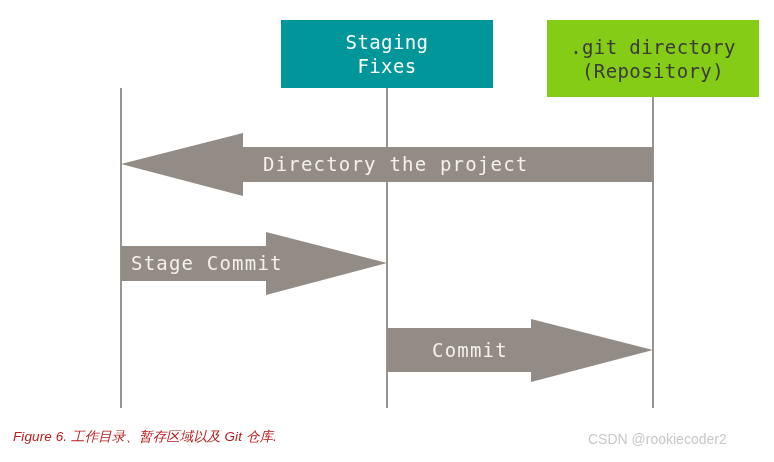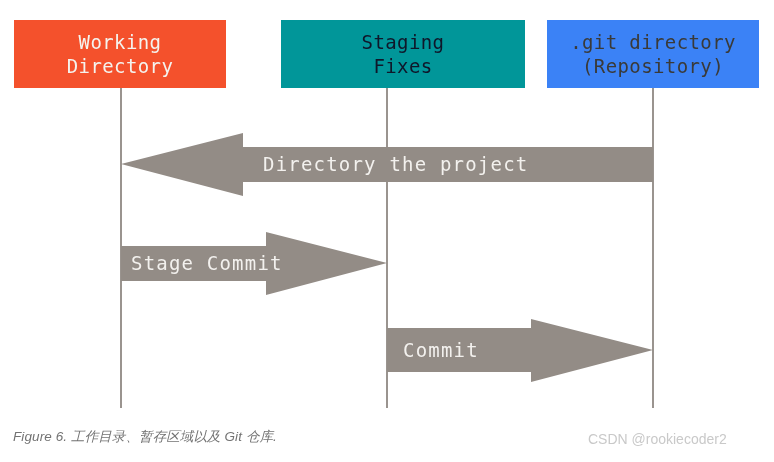--- a/index.html
+++ b/index.html
@@ -47,62 +47,62 @@
     left: 14px;
     top: 20px;
     width: 212px;
     height: 68px;
     background: #F4512C;
     color: #f4f3ee;
   }
   #staging-area-box {
     left: 281px;
     top: 20px;
-    width: 244px;
+    width: 212px;
     height: 68px;
     background: #019699;
-    color: #0f172a;
+    color: #ffffff;
   }
   #git-directory-box {
     left: 547px;
     top: 20px;
     width: 212px;
-    height: 68px;
-    background: #3b82f6;
+    height: 77px;
+    background: #84cc16;
     color: #3a3a38;
   }
   .arrow-label {
     position: absolute;
     font-family: "DejaVu Sans Mono", "Liberation Mono", monospace;
     font-size: 19px;
     line-height: 22px;
     letter-spacing: 1.2px;
     color: #f3f1ee;
     white-space: nowrap;
   }
   #checkout-label {
     left: 263px;
     top: 153px;
   }
   #stage-fixes-label {
     left: 131px;
     top: 252px;
   }
   #commit-label {
-    left: 403px;
+    left: 432px;
     top: 339px;
   }
   #figure-caption {
     position: absolute;
     left: 13px;
     top: 428px;
     font-family: "Liberation Sans", sans-serif;
     font-style: italic;
     font-size: 13.5px;
-    color: #737373;
+    color: #b91c1c;
     white-space: nowrap;
     letter-spacing: 0.1px;
   }
   #csdn-watermark {
     position: absolute;
     left: 588px;
     top: 431px;
     font-family: "Liberation Sans", sans-serif;
     font-size: 14px;
     color: #c9c9c9;
@@ -120,24 +120,20 @@
     <line x1="387" y1="88" x2="387" y2="408" stroke="#9a948f" stroke-width="2"></line>
     <line x1="653" y1="88" x2="653" y2="408" stroke="#9a948f" stroke-width="2"></line>
 
     <polygon fill="#938C86" points="121,164 243,133 243,147 653,147 653,182 243,182 243,196"></polygon>
 
     <polygon fill="#938C86" points="387,263 266,232 266,246 121,246 121,281 266,281 266,295"></polygon>
 
     <polygon fill="#938C86" points="653,350 531,319 531,328 387,328 387,372 531,372 531,382"></polygon>
   </svg>
 
-  <div class="node-box" id="working-directory-box">
-    <span class="node-line">Working</span>
-    <span class="node-line">Directory</span>
-  </div>
 
   <div class="node-box" id="staging-area-box">
     <span class="node-line">Staging</span>
     <span class="node-line">Fixes</span>
   </div>
 
   <div class="node-box" id="git-directory-box">
     <span class="node-line">.git directory</span>
     <span class="node-line">(Repository)</span>
   </div>

